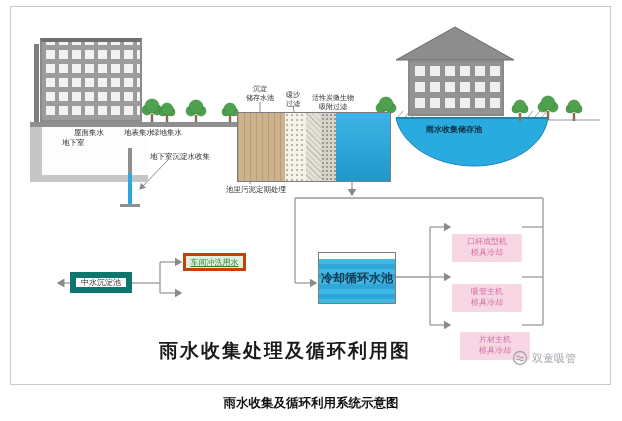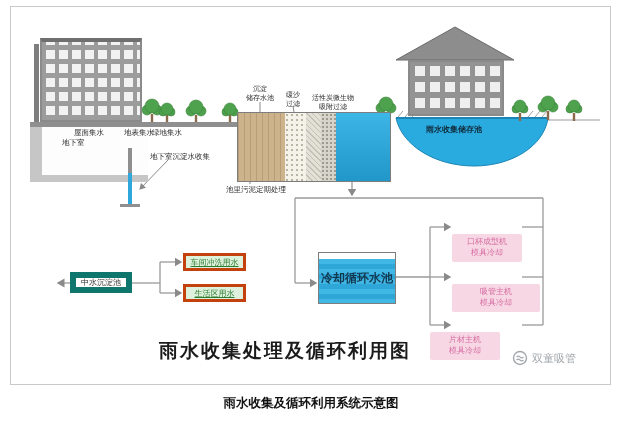--- a/index.html
+++ b/index.html
@@ -196,38 +196,37 @@
     <span style="display:block;">吸附过滤</span>
   </div>
   <span class="abs lbl" style="left:226px;top:185px;">池里污泥定期处理</span>
 
   <div class="abs house" style="left:408px;top:60px;width:96px;height:56px;"></div>
 
   <span class="abs pondlbl" style="left:426px;top:124px;">雨水收集储存池</span>
 
   <div class="abs box whitebox" style="left:70px;top:272px;width:62px;height:21px;">中水沉淀池</div>
   <div class="abs box greenbox" style="left:183px;top:253px;width:63px;height:18px;">车间冲洗用水</div>
-  <div class="abs box greenbox" style="left:183px;top:284px;width:63px;height:18px;">生活区用水</div>
 
   <div class="abs tank" style="left:318px;top:252px;width:78px;height:52px;">
     <div style="position:absolute;left:0;right:0;top:6px;bottom:0;
          background:repeating-linear-gradient(180deg,#41b7e6 0 5px,#2ea6d7 5px 10px);"></div>
     <div style="position:absolute;inset:0;display:flex;align-items:center;justify-content:center;
          font-size:12px;font-weight:bold;color:#12384f;">冷却循环水池</div>
   </div>
 
   <div class="abs box pinkbox" style="left:452px;top:213px;width:70px;height:28px;">
     <span>口杯成型机</span>
     <span>模具冷却</span>
   </div>
-  <div class="abs box pinkbox" style="left:452px;top:263px;width:88px;height:28px;">
+  <div class="abs box pinkbox" style="left:452px;top:263px;width:70px;height:28px;">
     <span>吸管主机</span>
     <span>模具冷却</span>
   </div>
-  <div class="abs box pinkbox" style="left:430px;top:311px;width:70px;height:28px;">
+  <div class="abs box pinkbox" style="left:460px;top:311px;width:70px;height:28px;">
     <span>片材主机</span>
     <span>模具冷却</span>
   </div>
 
   <div class="abs title" style="left:150px;top:338px;width:270px;">雨水收集处理及循环利用图</div>
 
   <div class="abs wm" style="left:512px;top:350px;">
     <svg width="16" height="16" viewBox="0 0 16 16">
       <circle cx="8" cy="8" r="6.5" fill="none" stroke="#a3a8ad" stroke-width="1.4"></circle>
       <path d="M4.5,7 q1.8,-1.8 3.5,0 q1.8,1.8 3.5,0" fill="none" stroke="#a3a8ad" stroke-width="1.1"></path>

